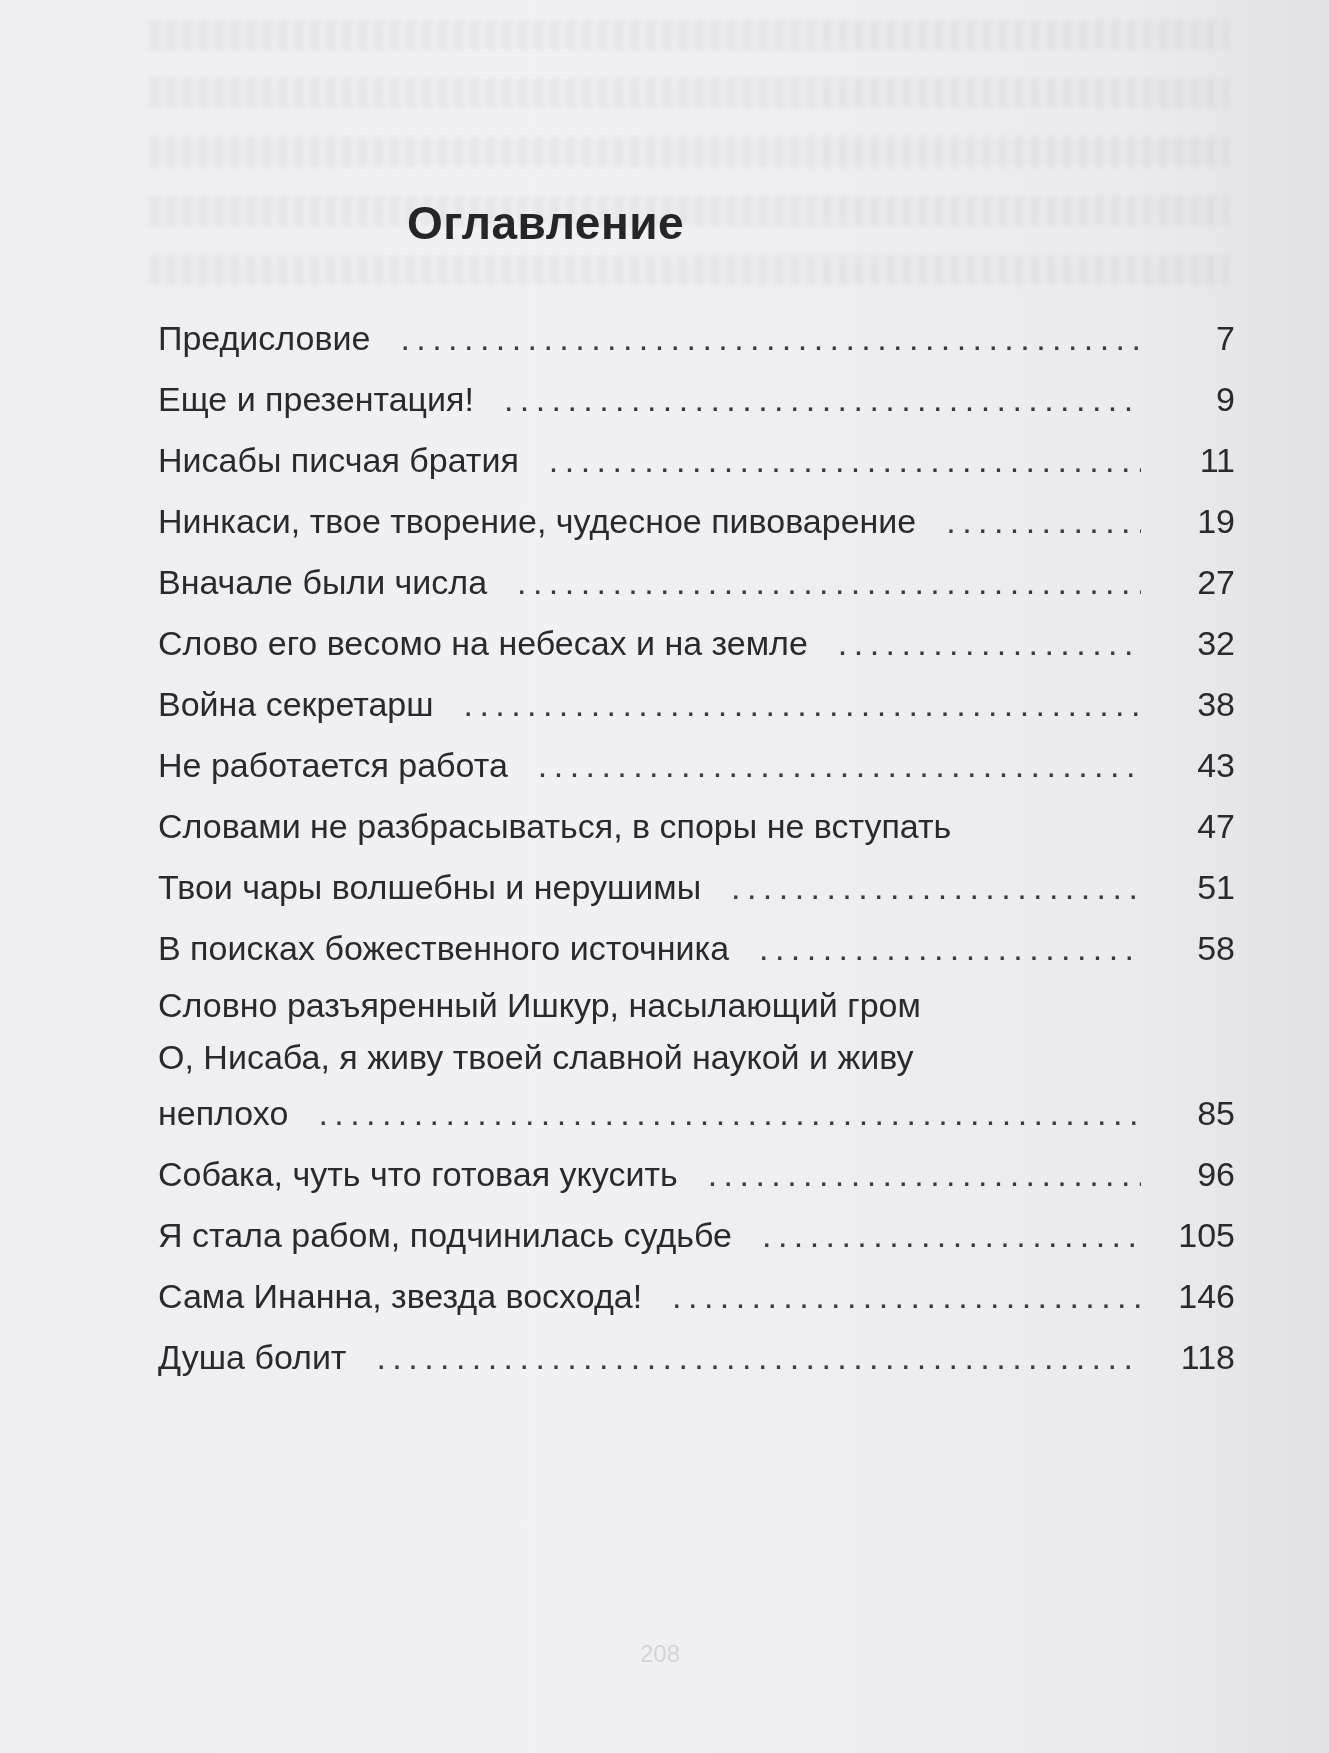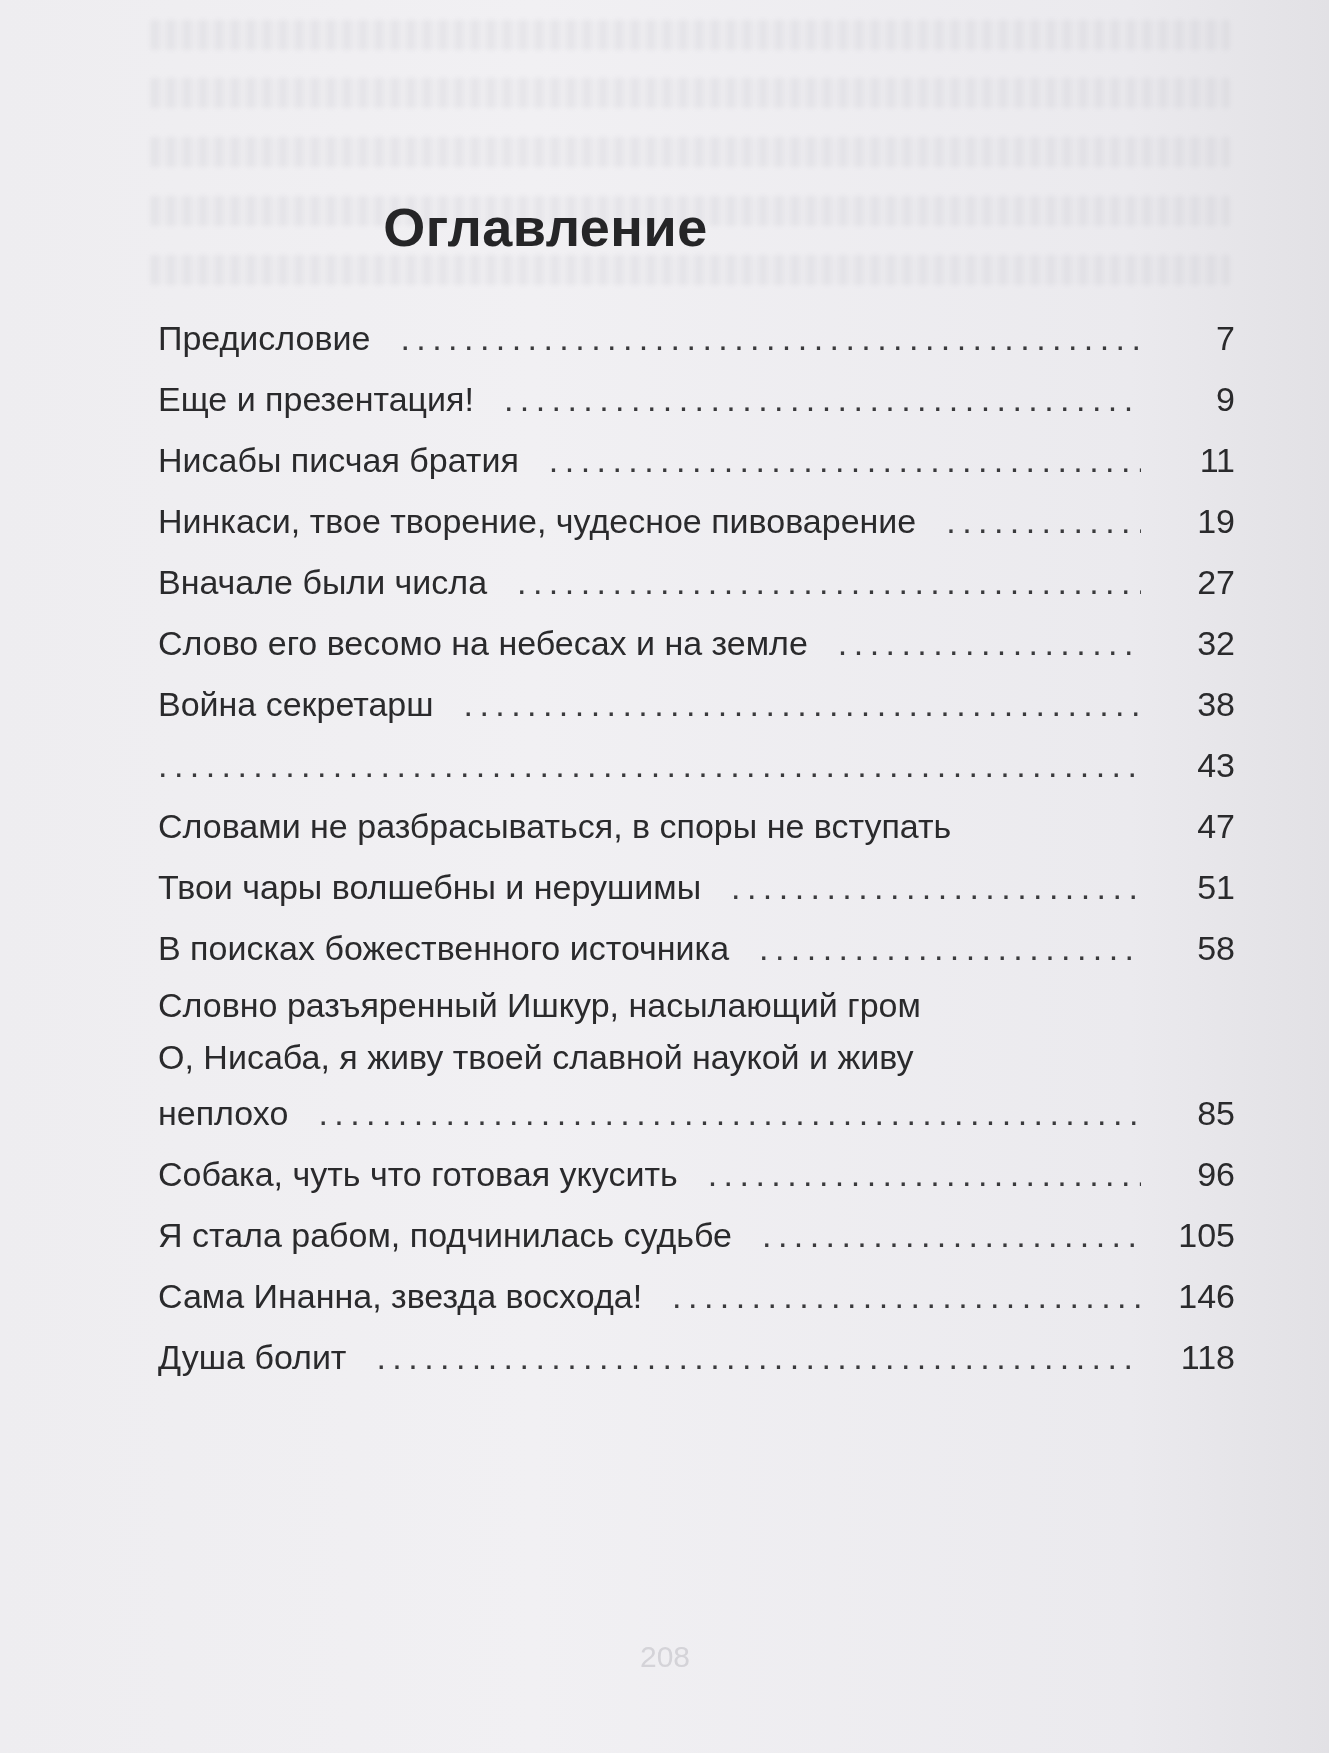--- a/index.html
+++ b/index.html
@@ -15,21 +15,21 @@
     background: linear-gradient(90deg, #eeedf0 0%, #f1f0f3 40%, #ebeaee 85%, #e2e1e5 100%);
   }
   .bleed {
     position: absolute; left: 150px; width: 1080px; height: 30px;
     background: repeating-linear-gradient(90deg, rgba(190,190,198,0.35) 0 10px, rgba(220,220,226,0.2) 10px 16px);
     filter: blur(2px);
     opacity: 0.55;
   }
   .title {
     position: absolute; left: 0; width: 1091px; top: 196px;
-    text-align: center; font-weight: bold; font-size: 54px;
+    text-align: center; font-weight: bold; font-size: 46px;
     font-family: "Liberation Sans", "DejaVu Sans", sans-serif;
     letter-spacing: 0.5px;
     color: #252527;
   }
   .toc {
     position: absolute; left: 158px; top: 308px; width: 1077px;
     font-family: "Liberation Sans", "DejaVu Sans", sans-serif;
     font-size: 34px;
   }
   .row { display: flex; align-items: baseline; height: 61px; line-height: 61px; gap: 20px; }
@@ -39,21 +39,21 @@
     flex: 1; overflow: hidden; white-space: nowrap;
     letter-spacing: 4px; color: #3a3a3c;
   }
   .row .dots::before {
     content: ". . . . . . . . . . . . . . . . . . . . . . . . . . . . . . . . . . . . . . . . . . . . . . . . . . . . . . . . . . . . . . . . . . . . . . . . . . . . . . . . . . . . . . . . . . . . . .";
     letter-spacing: 0px; word-spacing: -3px;
   }
   .row .nodots { flex: 1; }
   .row .p { min-width: 64px; text-align: right; padding-left: 10px; }
   .folio {
-    position: absolute; left: 640px; top: 1640px; font-size: 30px;
+    position: absolute; left: 640px; top: 1640px; font-size: 24px;
     color: #d4d3d8; font-family: "Liberation Sans", sans-serif;
   }
 </style>
 </head>
 <body>
 
 <div class="page">
   <div class="bleed" style="top:20px"></div>
   <div class="bleed" style="top:78px"></div>
   <div class="bleed" style="top:137px"></div>
@@ -92,20 +92,21 @@
         <span class="t">Слово его весомо на небесах и на земле</span>
         <span class="dots"></span>
         <span class="p">32</span>
       </div>
     <div class="row">
         <span class="t">Война секретарш</span>
         <span class="dots"></span>
         <span class="p">38</span>
       </div>
     <div class="row">
+        <span class="t">Не работается работа</span>
         <span class="dots"></span>
         <span class="p">43</span>
       </div>
     <div class="row">
         <span class="t">Словами не разбрасываться, в споры не вступать</span>
         <span class="nodots"></span>
         <span class="p">47</span>
       </div>
     <div class="row">
         <span class="t">Твои чары волшебны и нерушимы</span>

